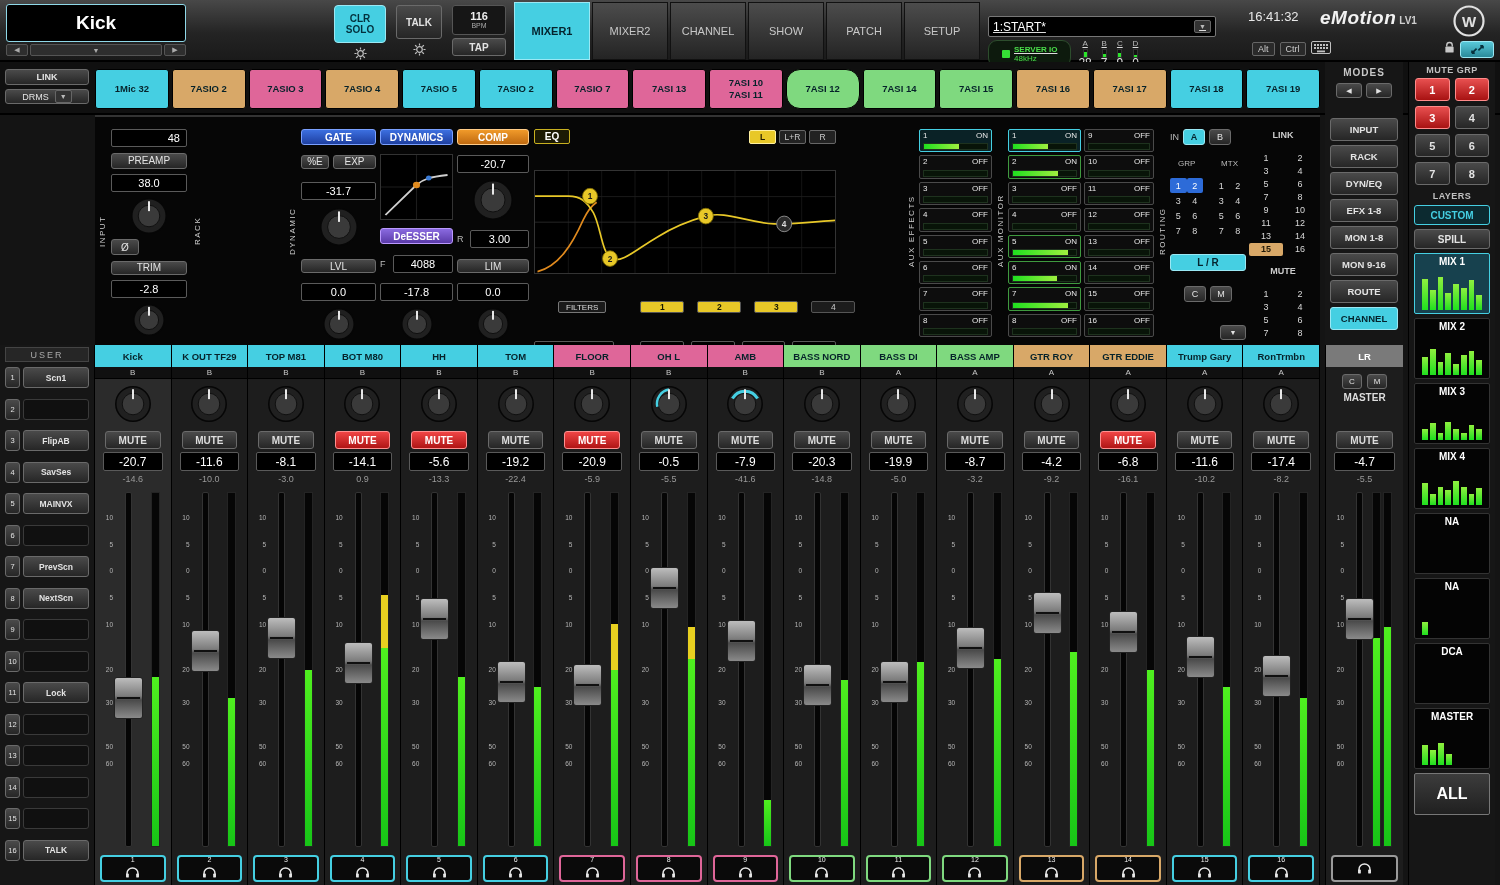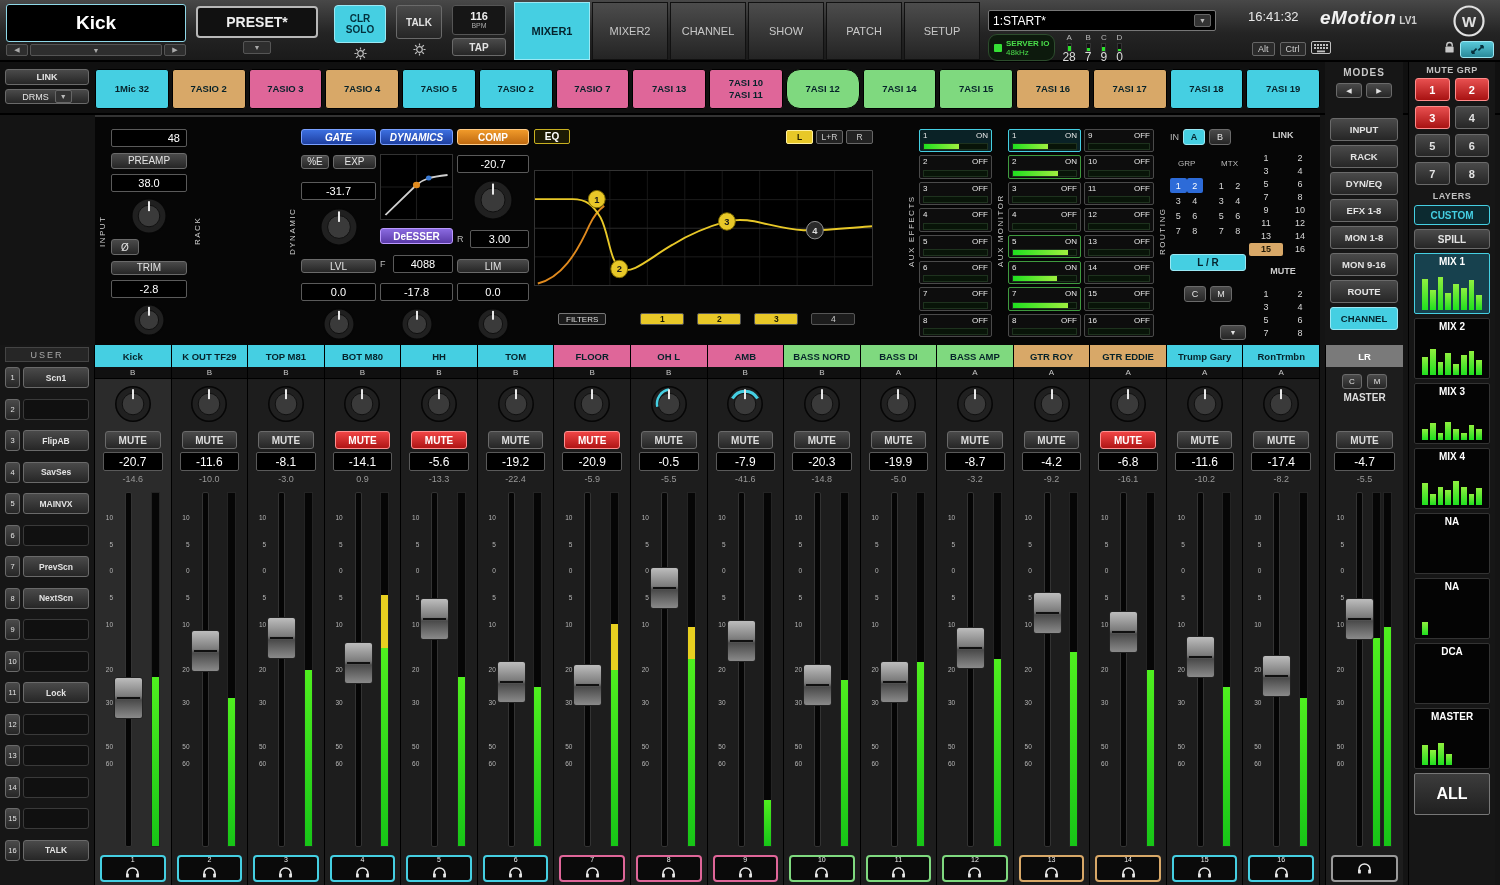--- a/index.html
+++ b/index.html
@@ -29,25 +29,25 @@
 #talk-btn{width:100%;height:34px;font-size:10px;font-weight:bold;}
 .gear{margin-top:3px;height:14px;display:flex;align-items:center;justify-content:center;}
 #bpm-block{left:452px;top:5px;width:54px;}
 #bpm-box{height:30px;background:#161616;border:1px solid #555;border-radius:3px;display:flex;flex-direction:column;align-items:center;justify-content:center;}
 #bpm-val{font-size:11px;font-weight:bold;color:#eee;line-height:11px;}
 #bpm-unit{font-size:7px;color:#aaa;}
 #tap-btn{height:18px;margin-top:3px;font-weight:bold;}
 #tabs{left:514px;top:2px;height:58px;display:flex;gap:2px;}
 .tab{width:76px;height:100%;background:linear-gradient(#4c4c4c,#242424);border:1px solid #111;color:#c8c8c8;font-size:11px;display:flex;align-items:center;justify-content:center;}
 .tab-active{background:#45cfe2;color:#05242e;font-weight:bold;border-color:#9ae8f4;}
-#session-block{left:988px;top:10px;width:228px;}
+#session-block{left:988px;top:16px;width:228px;text-decoration:underline;}
 #session-display{height:21px;background:#000;border:1px solid #777;color:#fff;font-size:12px;display:flex;align-items:center;padding:0 4px;justify-content:space-between;border-radius:2px;}
 .dd-mini{background:#333;border:1px solid #666;font-size:7px;color:#bbb;padding:0 4px;height:13px;display:flex;align-items:center;border-radius:2px;}
 #status-row{display:flex;gap:7px;margin-top:3px;height:27px;}
-#server-box{display:flex;gap:4px;align-items:center;background:#0d1a0d;border:1px solid #2d4d2d;border-radius:9px;padding:0 5px;}
+#server-box{display:flex;gap:4px;align-items:center;background:#0d1a0d;border:1px solid #2d4d2d;border-radius:9px;padding:0 13px;}
 #server-led{width:8px;height:8px;background:#35e035;border-radius:1px;}
 #server-label{font-size:8px;color:#4ade4a;font-weight:bold;}
 #server-rate{font-size:8px;color:#4ade4a;}
 #io-row{display:flex;gap:9px;align-items:center;}
 .io-item{display:flex;flex-direction:column;align-items:center;gap:1px;}
 .io-letter{font-size:8px;color:#bbb;line-height:8px;}
 .io-meter{width:5px;height:9px;background:#111;border:1px solid #333;position:relative;}
 .io-meter-fill{position:absolute;bottom:0;left:0;right:0;background:#2be42b;}
 .io-value{font-size:12px;color:#ddd;line-height:8px;text-align:right;}
 #clock{left:1248px;top:9px;font-size:13px;color:#e8e8e8;}
@@ -84,30 +84,30 @@
 .knobslot{display:flex;justify-content:center;align-items:center;}
 .phase{width:28px;}
 #vl-rack{left:96px;}
 #rack-slots{left:111px;width:78px;}
 .rack-slot{height:22px;margin-bottom:4px;background:#08262c;border:1px solid #45cfe2;border-radius:3px;color:#bfeef8;font-size:9.5px;display:flex;align-items:center;justify-content:center;}
 .rack-slot:not(.filled){background:#101010;border:1px solid #3a3a3a;color:#888;justify-content:flex-end;padding-right:5px;font-size:7px;}
 #vl-dyn{left:191px;}
 #col-gate{left:206px;width:75px;}
 #col-dyn{left:285px;width:73px;}
 #col-comp{left:362px;width:72px;}
-.btn.blue{background:linear-gradient(#3c6fe0,#1e3fa0);border-color:#7aa0ff;color:#fff;font-weight:bold;font-style:italic;}
+.btn.blue{background:linear-gradient(#3c6fe0,#1e3fa0);border-color:#7aa0ff;color:#fff;font-weight:bold;}
 .btn.purple{background:linear-gradient(#8a6ae0,#5a3aa8);border-color:#b9f;color:#fff;font-weight:bold;}
 .btn.orange{background:linear-gradient(#f09a2a,#c06a10);border-color:#fc8;color:#fff;font-weight:bold;}
 .row{display:flex;gap:4px;align-items:center;}
 .flex1{flex:1;}
 .graphbox{background:#000;border:1px solid #333;}
 #dyn-graph{height:66px;}
 .minilab{font-size:9px;color:#bbb;width:9px;flex:none;}
 
-#col-eq{left:439px;width:339px;gap:24px;}
+#col-eq{left:439px;width:302px;gap:24px;}
 .eq-header{display:flex;height:15px;gap:3px;align-items:center;}
 .eq-label{width:36px;height:15px;border:1px solid #c8b020;color:#fff;font-size:10px;font-weight:bold;display:flex;align-items:center;justify-content:center;background:#1c1a04;border-radius:2px;}
 #eq-modes{display:flex;gap:3px;margin-left:auto;}
 .eqmode{width:27px;height:14px;font-size:8.5px;display:flex;align-items:center;justify-content:center;background:#222;border:1px solid #666;color:#ccc;border-radius:2px;}
 .eqmode.on{background:#e8c828;color:#221c00;font-weight:bold;border-color:#fff0a0;}
 #eq-graph{height:118px;margin-top:2px;}
 .eq-tabs{height:13px;display:flex;align-items:center;margin-top:3px;}
 .filters-label{font-size:8px;color:#ddd;border:1px solid #777;padding:0 7px;height:12px;display:flex;align-items:center;border-radius:2px;background:#1a1a1a;margin-left:24px;}
 #band-tabs{display:flex;gap:13px;margin-left:34px;}
 .band-tab{width:44px;height:12px;font-size:8.5px;display:flex;align-items:center;justify-content:center;background:#1c1c1c;border:1px solid #555;color:#ccc;border-radius:2px;}
@@ -217,24 +217,20 @@
 
   <header id="topbar">
     <div id="kick-block">
       <div id="kick-display">Kick</div>
       <div id="kick-nav">
         <div class="nav-btn">◀</div>
         <div class="nav-btn wide">▼</div>
         <div class="nav-btn">▶</div>
       </div>
     </div>
-    <div id="preset-block">
-      <div id="preset-display">PRESET*</div>
-      <div id="preset-dd" class="nav-btn">▼</div>
-    </div>
     <div id="clrsolo-block">
       <div id="clrsolo-btn">CLR SOLO</div>
       <div class="gear" id="gear1">
           <svg width="13" height="13" viewBox="0 0 14 14">
             <g fill="none" stroke="#c0c0c0" stroke-width="1.3">
               <circle cx="7" cy="7" r="3"></circle>
               <path d="M7 .5v2.3M7 11.2v2.3M.5 7h2.3M11.2 7h2.3M2.3 2.3l1.7 1.7M10 10l1.7 1.7M11.7 2.3L10 4M4 10l-1.7 1.7"></path>
             </g>
           </svg>
         </div>

